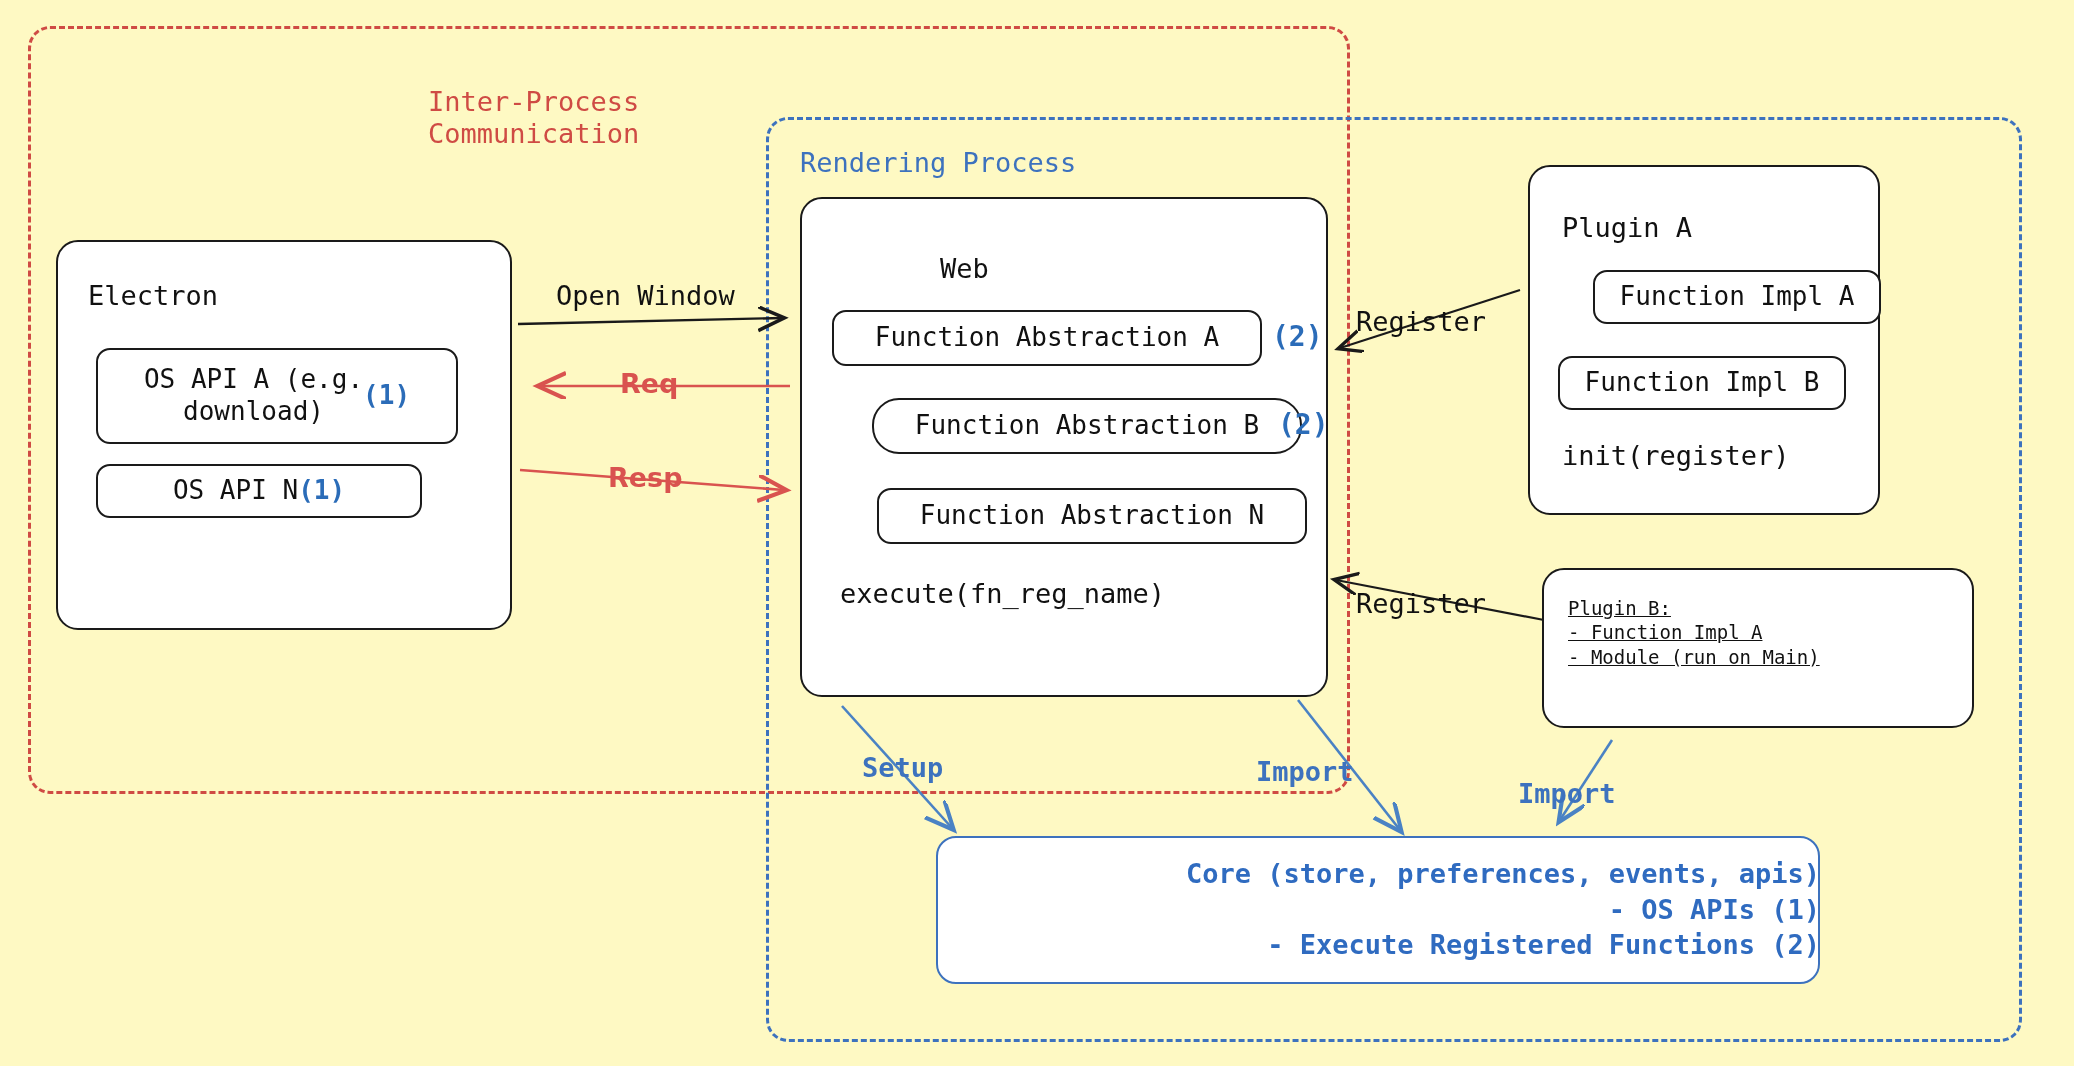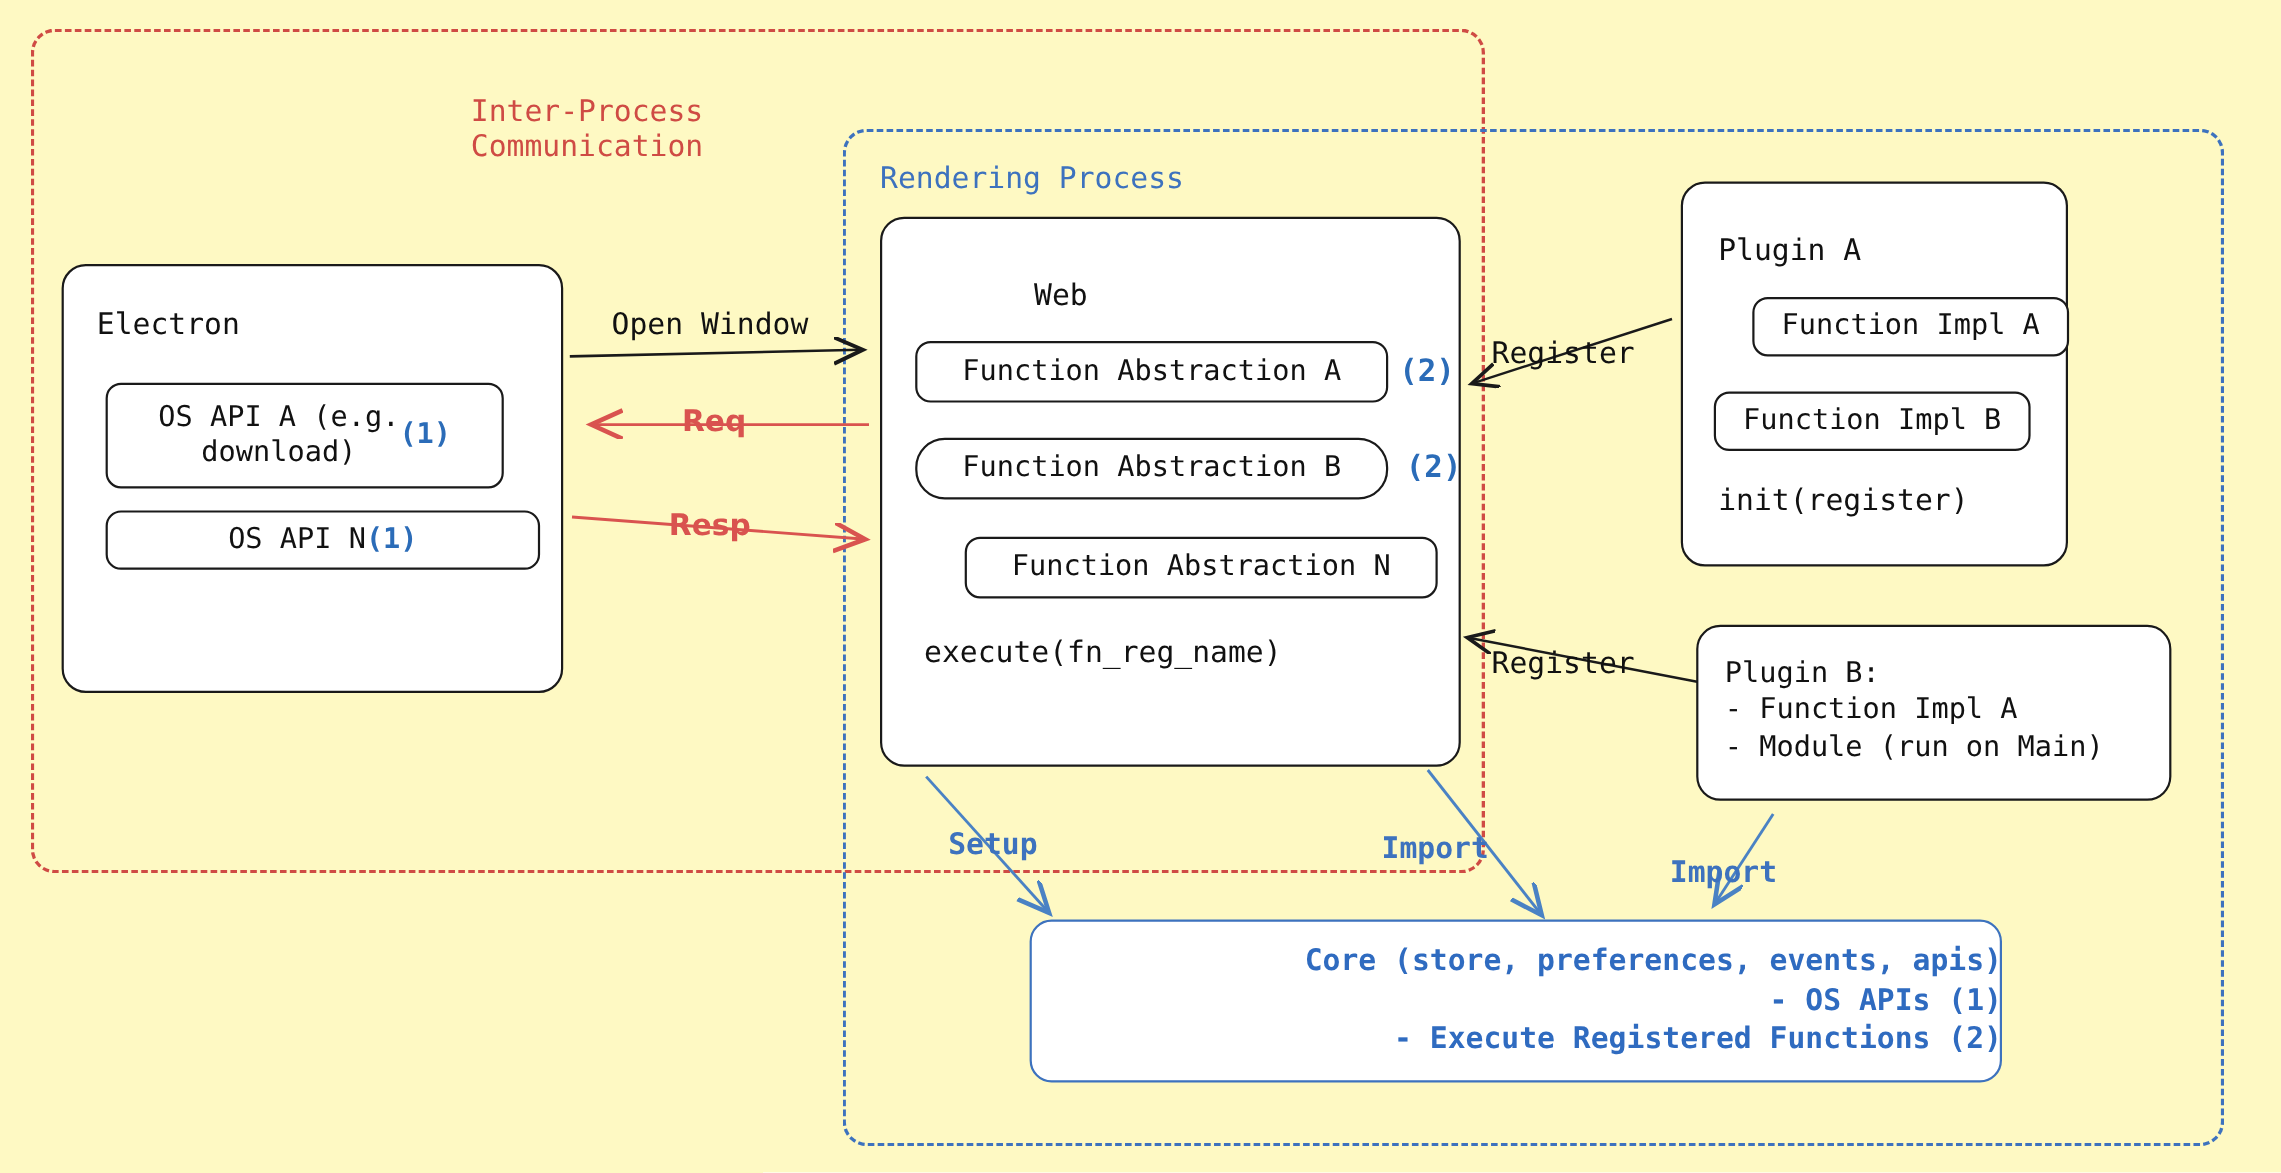--- a/index.html
+++ b/index.html
@@ -80,31 +80,31 @@
     color: #111111;
     line-height: 1.22;
     white-space: pre-line;
     padding: 0 6px;
   }
 
   
   #electron-box { left: 56px; top: 240px; width: 456px; height: 390px; }
   #electron-title { left: 88px; top: 280px; }
   #os-api-a { left: 96px; top: 348px; width: 362px; height: 96px; }
-  #os-api-n { left: 96px; top: 464px; width: 395px; height: 54px; }
+  #os-api-n { left: 96px; top: 464px; width: 326px; height: 54px; }
   .paren-blue {
     color: #2b6cb8;
     font-weight: 600;
   }
 
   
   #web-box { left: 800px; top: 197px; width: 528px; height: 500px; }
   #web-title { left: 940px; top: 253px; }
   #fn-abs-a { left: 832px; top: 310px; width: 430px; height: 56px; }
-  #fn-abs-b { left: 832px; top: 398px; width: 430px; height: 56px; border-radius: 27px; }
+  #fn-abs-b { left: 872px; top: 398px; width: 430px; height: 56px; border-radius: 27px; }
   #fn-abs-n { left: 832px; top: 488px; width: 430px; height: 56px; margin-left: 45px; }
   #execute-line {
     position: absolute;
     left: 840px; top: 578px;
     font-size: 27px; color: #111111; white-space: pre;
   }
   .side-note {
     position: absolute;
     font-size: 28px;
     color: #2b6cb8;
@@ -121,21 +121,21 @@
   #fn-impl-b { left: 1558px; top: 356px; width: 288px; height: 54px; }
   #plugin-a-init {
     position: absolute; left: 1562px; top: 440px;
     font-size: 27px; color: #111111; white-space: pre;
   }
 
   
   #plugin-b-box { left: 1542px; top: 568px; width: 432px; height: 160px; }
   #plugin-b-text {
     position: absolute; left: 1568px; top: 596px;
-    font-size: 26px; color: #111111; line-height: 1.28; white-space: pre;
+    font-size: 19px; color: #111111; line-height: 1.28; white-space: pre; text-decoration: underline;
   }
 
   
   #core-box {
     position: absolute;
     left: 936px; top: 836px;
     width: 884px; height: 148px;
     border: 2.6px solid #3d72be;
     border-radius: 20px;
     box-sizing: border-box;

